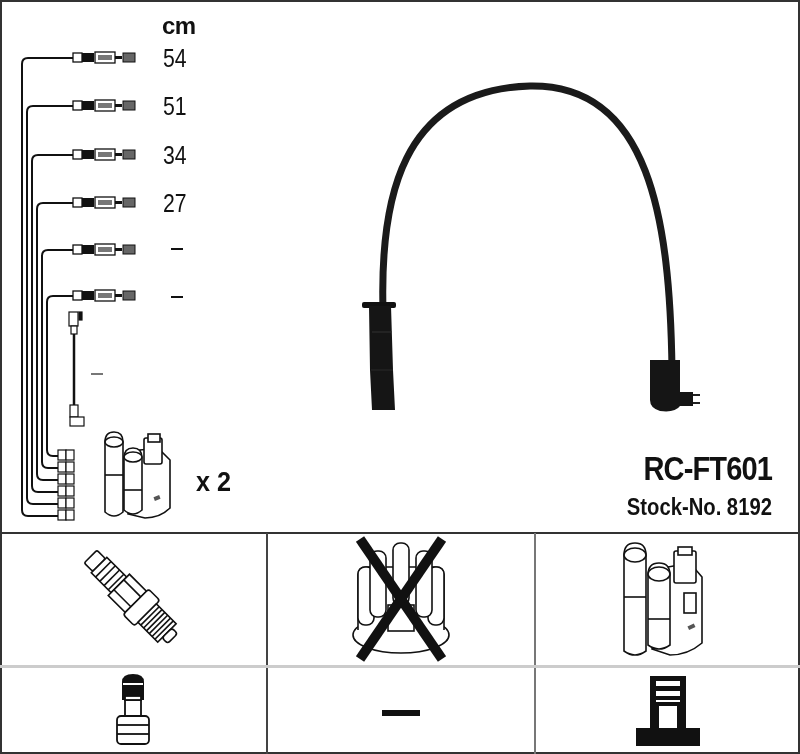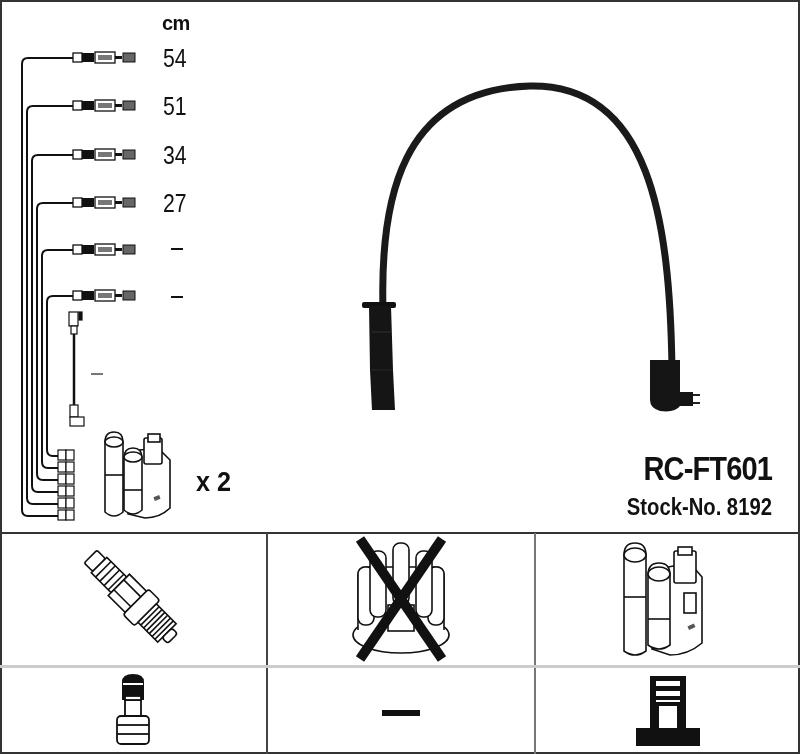--- a/index.html
+++ b/index.html
@@ -2,21 +2,21 @@
 <html><head>
 <meta charset="utf-8">
 <style>
   html, body { margin: 0; padding: 0; background: #ffffff; }
   body { width: 800px; height: 754px; position: relative; overflow: hidden; font-family: "Liberation Sans", sans-serif; color: #111; }
   .frame { position: absolute; left: 0; top: 0; width: 800px; height: 754px; box-sizing: border-box; border-left: 2px solid #333; border-right: 2px solid #333; border-top: 2px solid #333; border-bottom: 2px solid #333; }
   .top-panel { position: absolute; left: 0; top: 0; width: 800px; height: 533px; }
   .hline { position: absolute; left: 0; width: 800px; }
   .vline { position: absolute; width: 2px; background: #555; }
   .label { position: absolute; font-family: "Liberation Sans", sans-serif; }
-  .cm-label { left: 162px; top: 12px; font-size: 20px; font-weight: bold; letter-spacing: -0.5px; }
+  .cm-label { left: 162px; top: 12px; font-size: 24px; font-weight: bold; letter-spacing: -0.5px; }
   .len { position: absolute; left: 163px; font-size: 25px; font-weight: normal; transform: scaleX(0.85); transform-origin: left top; }
   .dash { position: absolute; height: 2px; background: #111; }
   .qty { left: 196px; top: 466px; font-size: 28px; font-weight: bold; transform: scaleX(0.9); transform-origin: left top; }
   .part-no { right: 28px; top: 450px; font-size: 33px; font-weight: bold; letter-spacing: -1px; transform: scaleX(0.88); transform-origin: right top; }
   .stock-no { right: 28px; top: 494px; font-size: 23px; font-weight: bold; transform: scaleX(0.88); transform-origin: right top; }
   .grid { position: absolute; left: 0; top: 533px; width: 800px; height: 221px; }
   .cell { position: absolute; display: flex; align-items: center; justify-content: center; }
   svg { display: block; }
 </style>
 </head>

